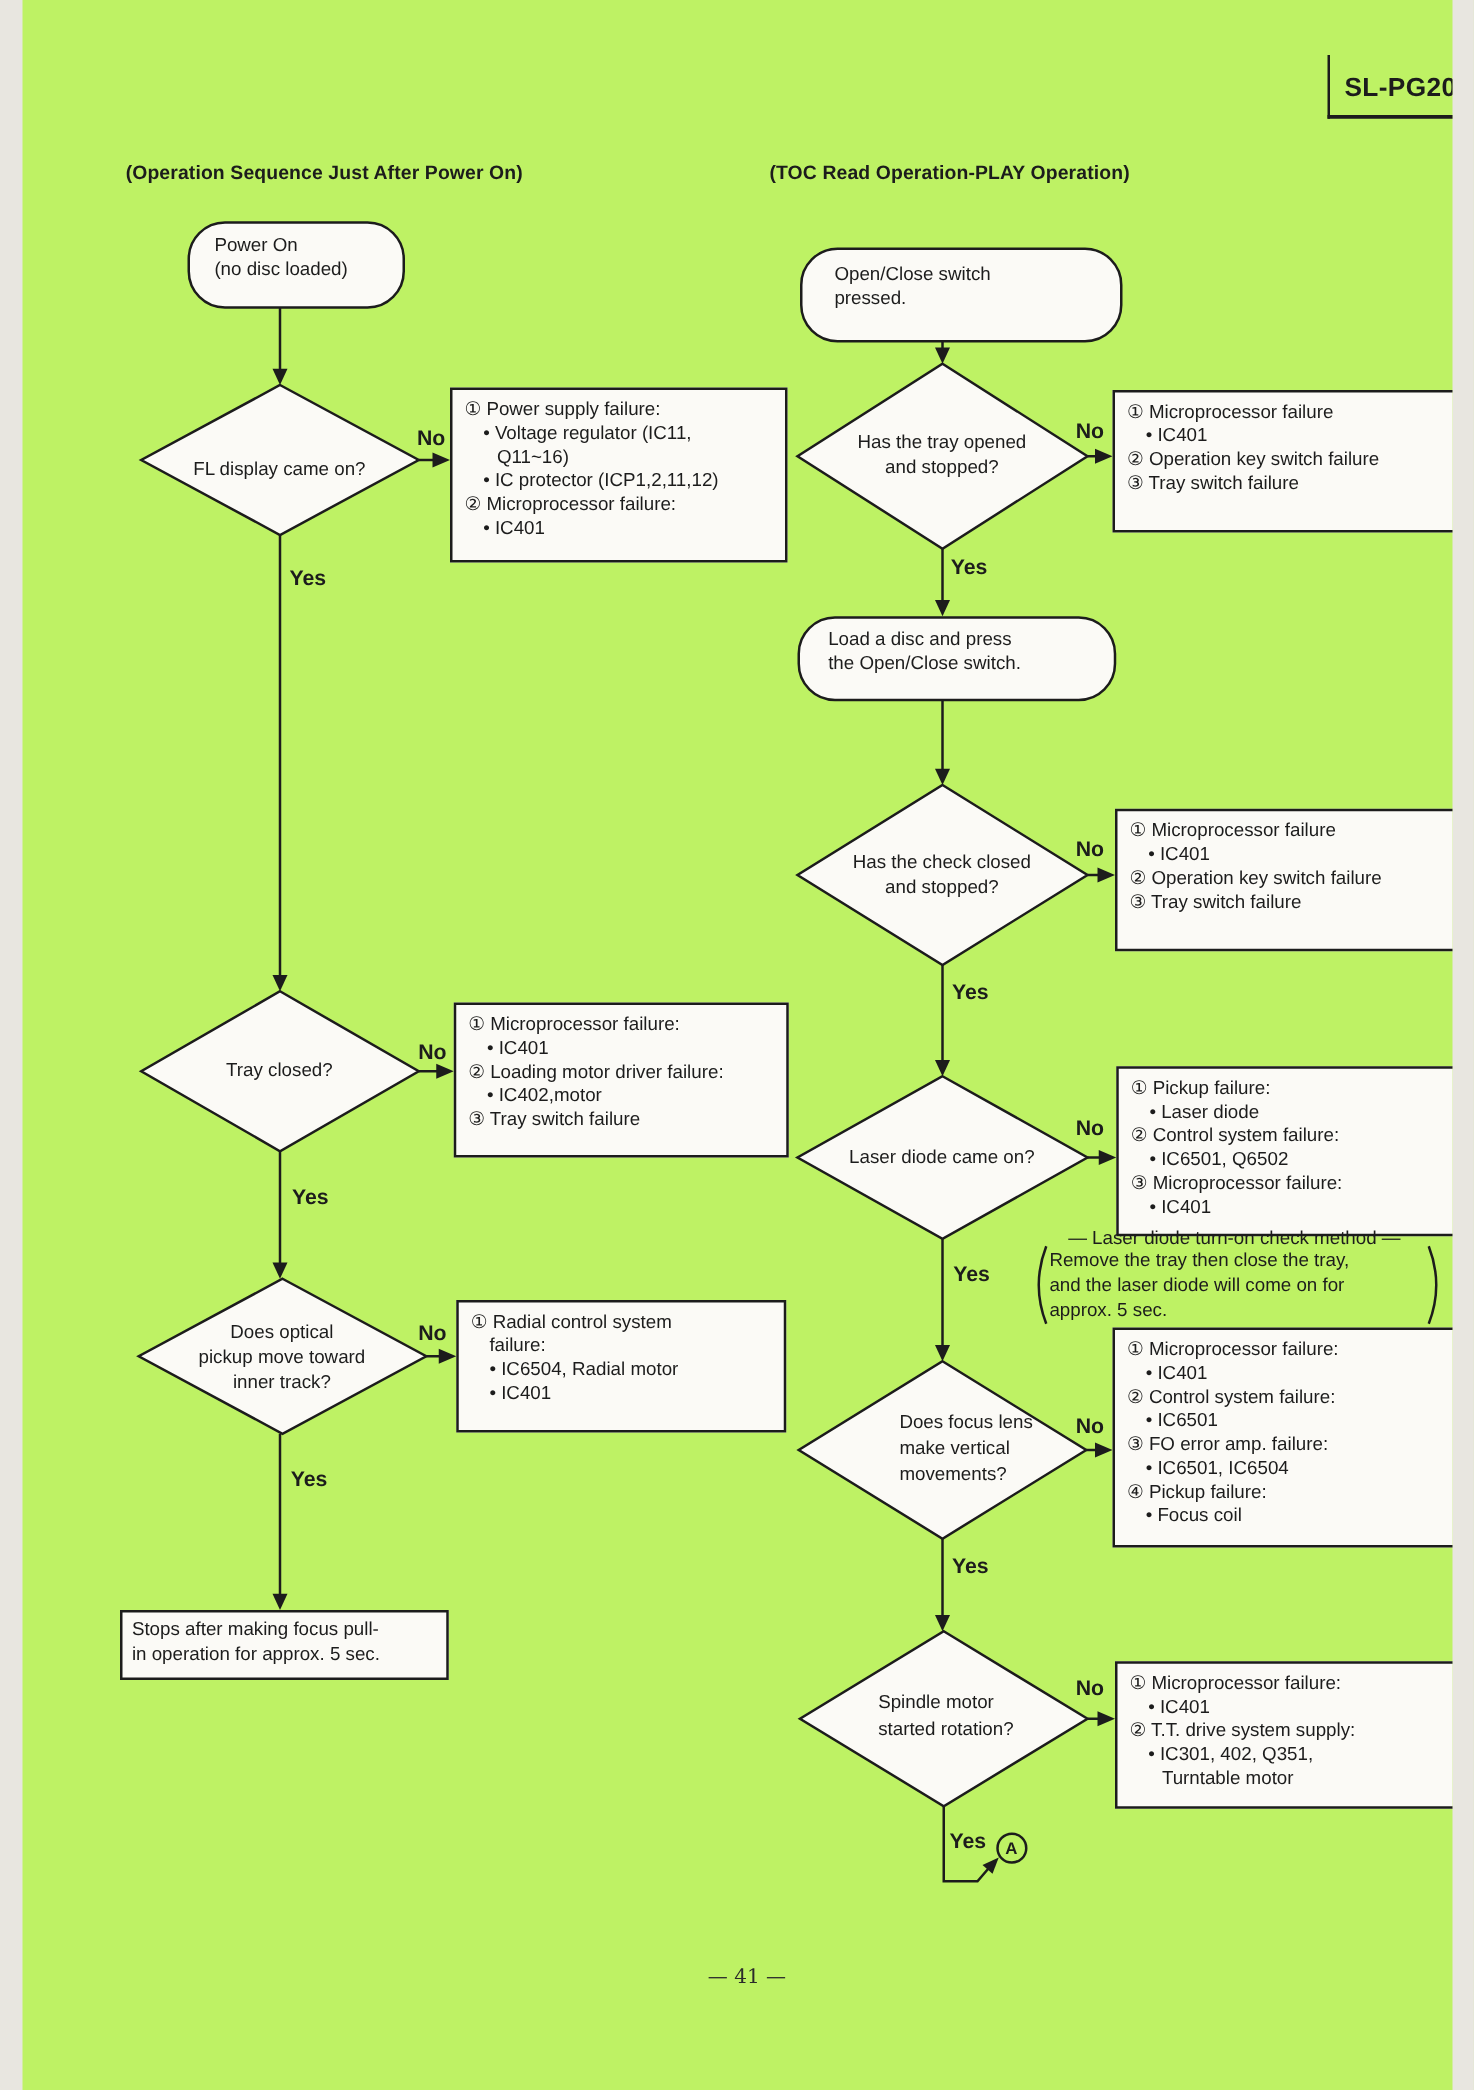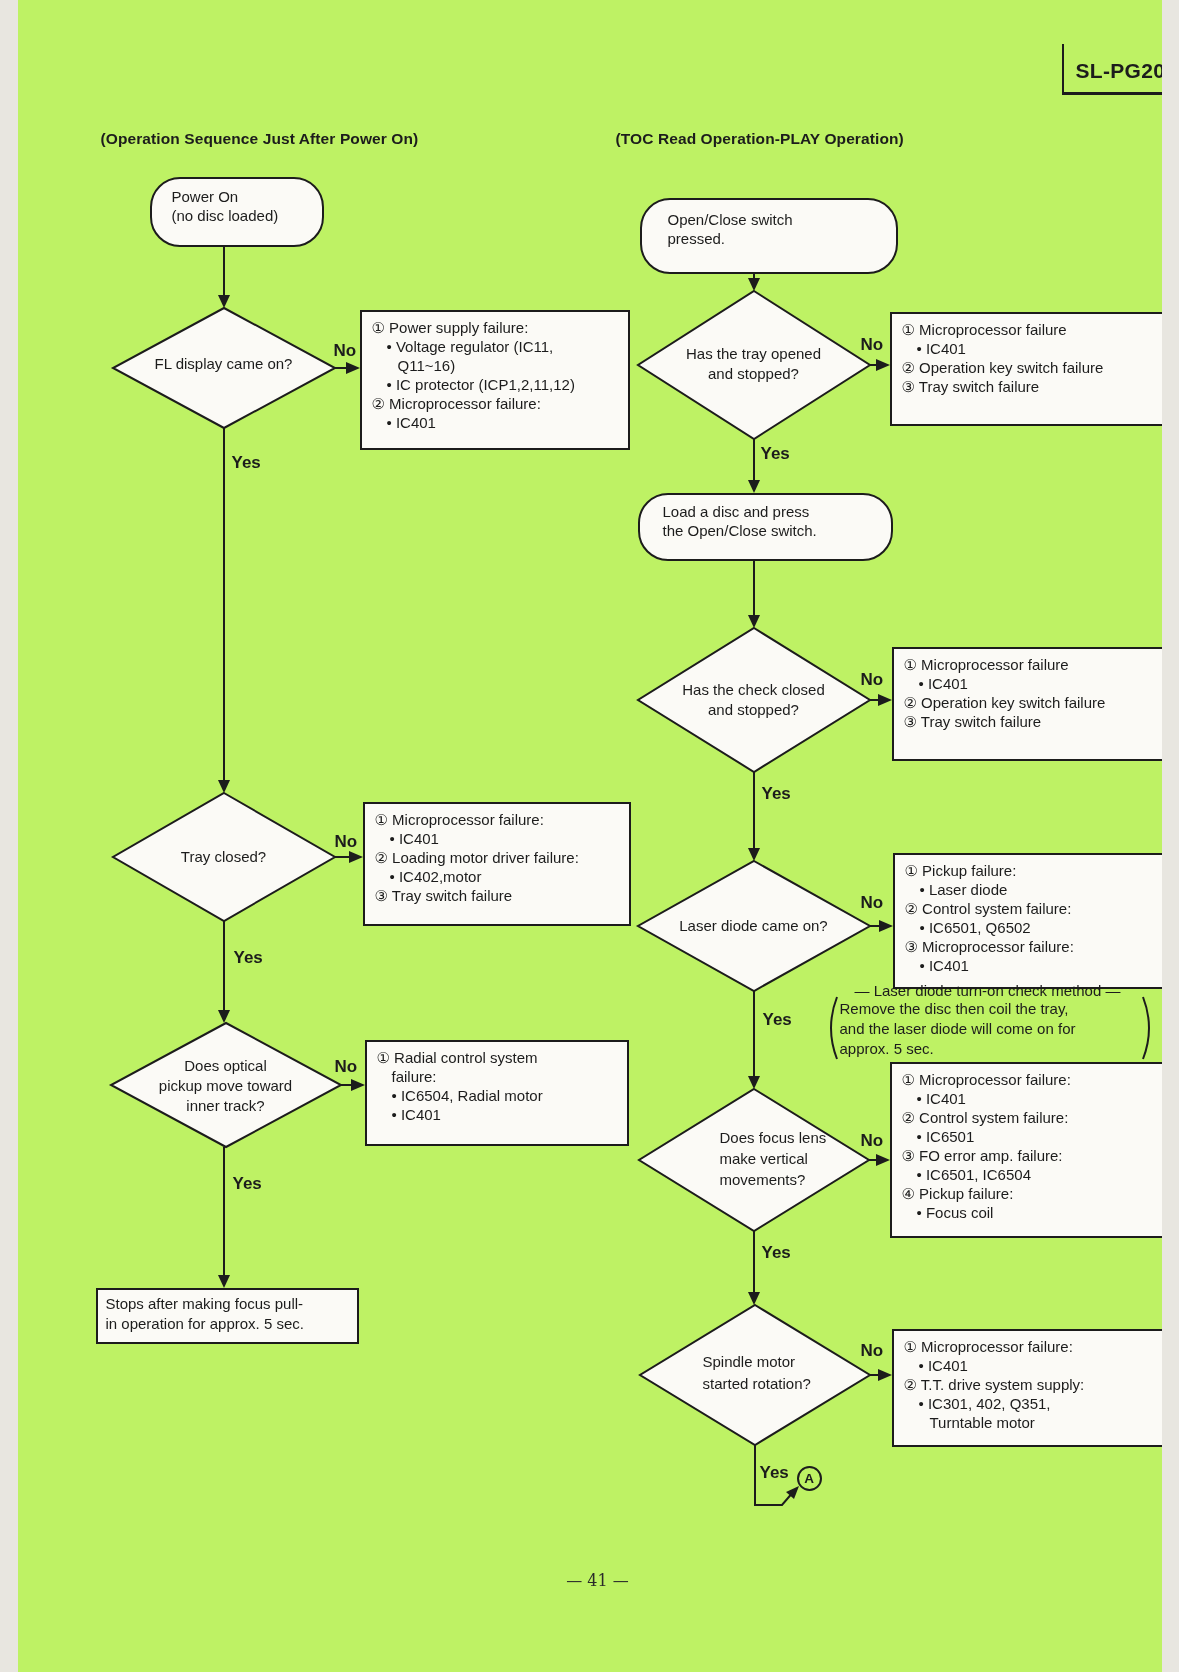--- a/index.html
+++ b/index.html
@@ -114,21 +114,21 @@
     <span>SL-PG200A</span>
   </div>
   <div class="abs flow-title" style="left:83px;top:130px;">(Operation Sequence Just After Power On)</div>
   <div class="abs flow-title" style="left:598px;top:130px;">(TOC Read Operation-PLAY Operation)</div>
 
   <div class="terminal" style="left:132px;top:177px;width:150px;height:58px;padding:8px 0 0 20px;">
       <div>Power On</div>
       <div>(no disc loaded)</div>
     </div>
 
-  <div class="qtext" style="left:106px;top:354px;width:200px;">
+  <div class="qtext" style="left:106px;top:366px;width:200px;">
       <div>FL display came on?</div>
     </div>
   <div class="yn" style="left:316px;top:341px;">No</div>
   <div class="fbox" style="left:342px;top:310px;width:248px;height:130px;">
       <div class="ind0">① Power supply failure:</div>
       <div class="ind1">• Voltage regulator (IC11,</div>
       <div class="ind2">Q11~16)</div>
       <div class="ind1">• IC protector (ICP1,2,11,12)</div>
       <div class="ind0">② Microprocessor failure:</div>
       <div class="ind1">• IC401</div>
@@ -210,21 +210,21 @@
   <div class="fbox" style="left:875px;top:853px;width:255px;height:126px;">
       <div class="ind0">① Pickup failure:</div>
       <div class="ind1">• Laser diode</div>
       <div class="ind0">② Control system failure:</div>
       <div class="ind1">• IC6501, Q6502</div>
       <div class="ind0">③ Microprocessor failure:</div>
       <div class="ind1">• IC401</div>
     </div>
   <div class="note-title">— Laser diode turn-on check method —</div>
   <div class="note-body">
-      <div>Remove the disc then coil the tray,</div>
+      <div>Remove the tray then close the tray,</div>
       <div>and the laser diode will come on for</div>
       <div>approx. 5 sec.</div>
     </div>
   <div class="yn" style="left:745px;top:1010px;">Yes</div>
 
   <div class="qtext qleft" style="left:702px;top:1127px;width:160px;line-height:21px;">
       <div>Does focus lens</div>
       <div>make vertical</div>
       <div>movements?</div>
     </div>

